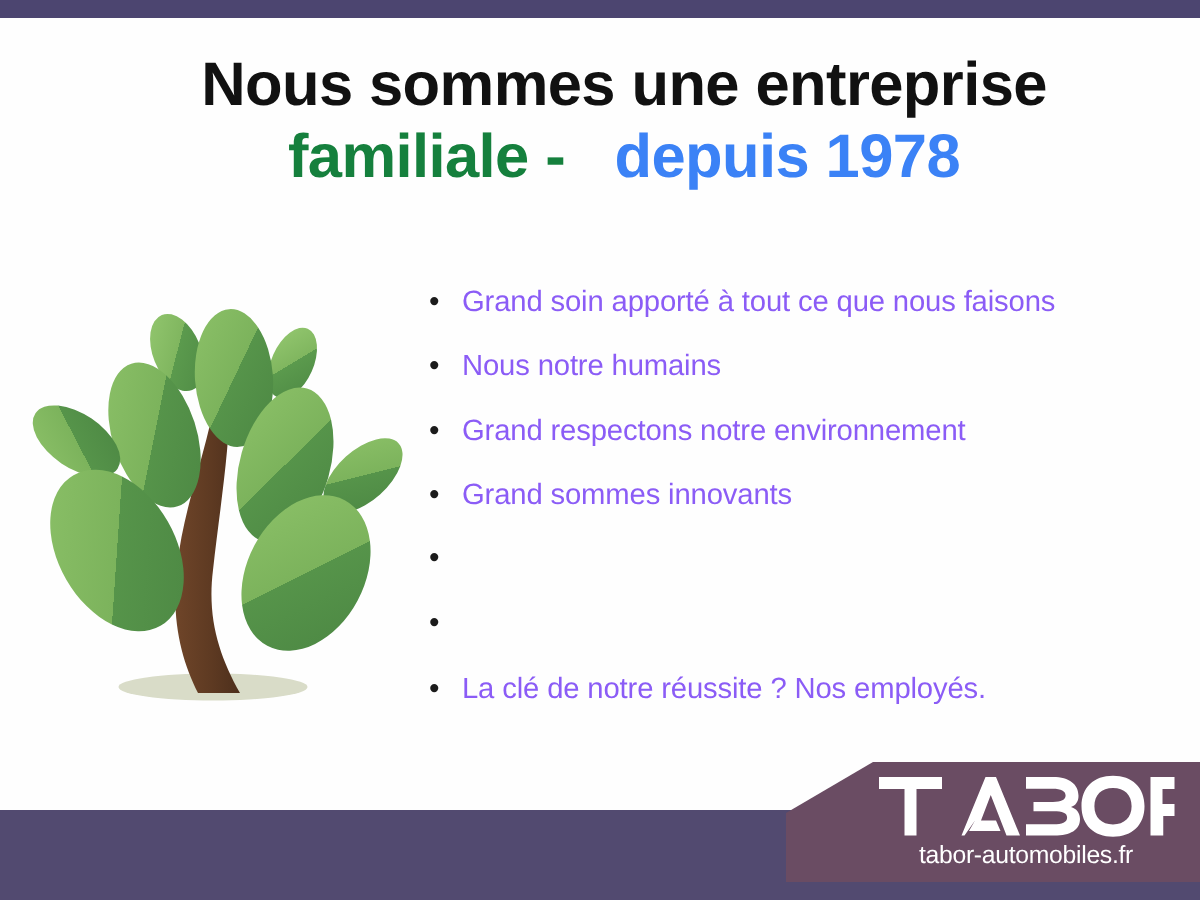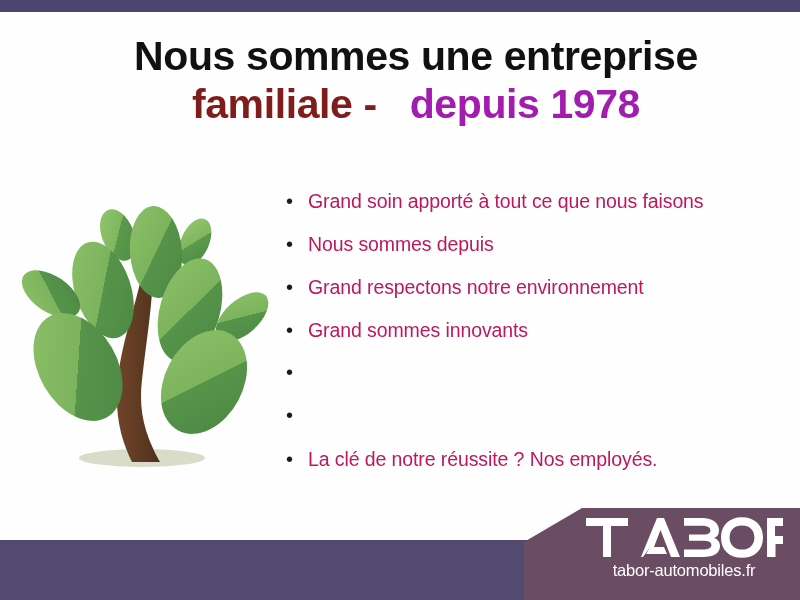--- a/index.html
+++ b/index.html
@@ -38,24 +38,24 @@
     line-height: 1.18;
   }
   .title-line {
     font-size: 41px;
     font-weight: bold;
     color: #111111;
     letter-spacing: -0.4px;
     white-space: nowrap;
   }
   .title-green {
-    color: #a21caf;
+    color: #3b82f6;
   }
   .title-dash {
-    color: #7f1d1d;
+    color: #15803d;
   }
 
   
   .tree {
     position: absolute;
     left: 14px;
     top: 182px;
     width: 256px;
     height: 300px;
   }
@@ -75,40 +75,40 @@
   }
   .bullet-dot {
     width: 22px;
     flex: 0 0 22px;
     font-size: 20px;
     color: #1b1b1b;
     line-height: 1;
   }
   .bullet-text {
     font-size: 19.5px;
-    color: #be185d;
+    color: #8b5cf6;
     white-space: nowrap;
     letter-spacing: -0.1px;
   }
 
   
   .footer-bar {
     position: absolute;
     left: 0;
     top: 540px;
     width: 800px;
     height: 60px;
     background: #524a70;
   }
   .logo-panel {
     position: absolute;
     left: 524px;
     top: 508px;
     width: 276px;
-    height: 92px;
+    height: 80px;
     background: #6a4c63;
     clip-path: polygon(58px 0%, 100% 0%, 100% 100%, 0% 100%, 0% 34px);
   }
   .logo-inner {
     position: absolute;
     right: 16px;
     top: 6px;
     width: 200px;
     text-align: center;
   }
@@ -190,21 +190,21 @@
 
   <div class="bullets">
 
     <div class="bullet-row">
       <span class="bullet-dot">•</span>
       <span class="bullet-text">Grand soin apporté à tout ce que nous faisons</span>
     </div>
 
     <div class="bullet-row">
       <span class="bullet-dot">•</span>
-      <span class="bullet-text">Nous sommes depuis</span>
+      <span class="bullet-text">Nous notre humains</span>
     </div>
 
     <div class="bullet-row">
       <span class="bullet-dot">•</span>
       <span class="bullet-text">Grand respectons notre environnement</span>
     </div>
 
     <div class="bullet-row">
       <span class="bullet-dot">•</span>
       <span class="bullet-text">Grand sommes innovants</span>

